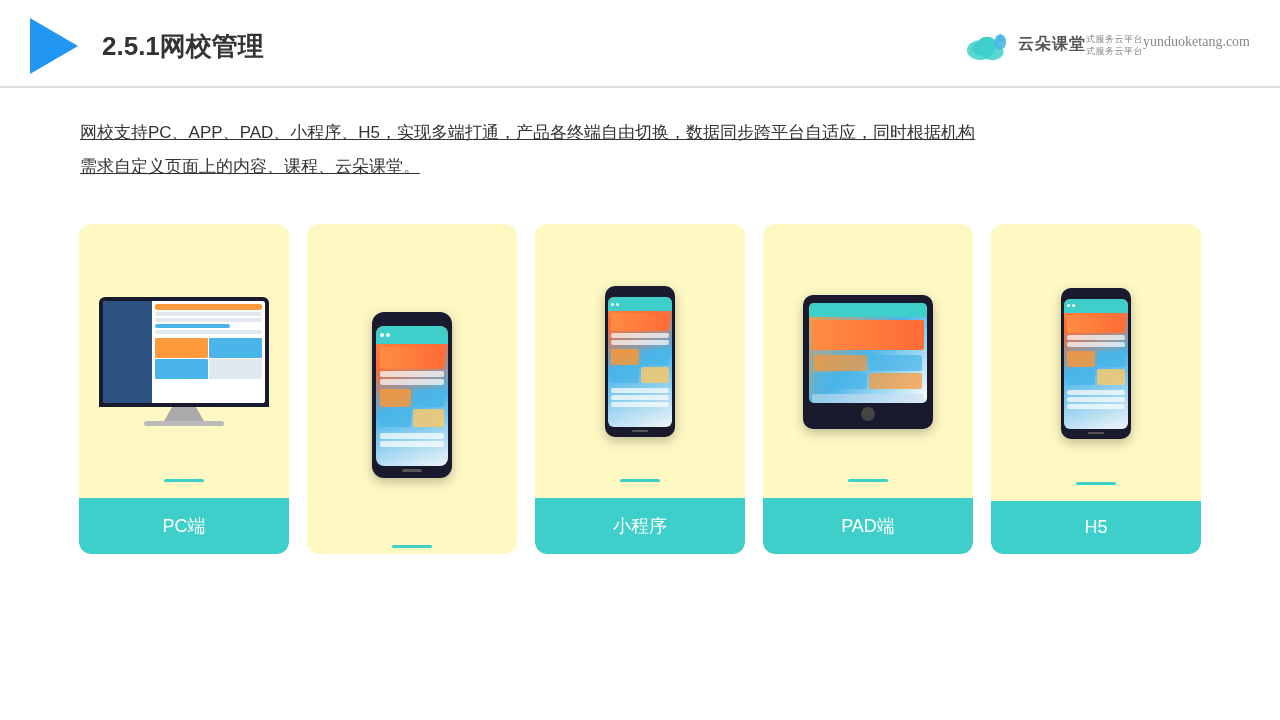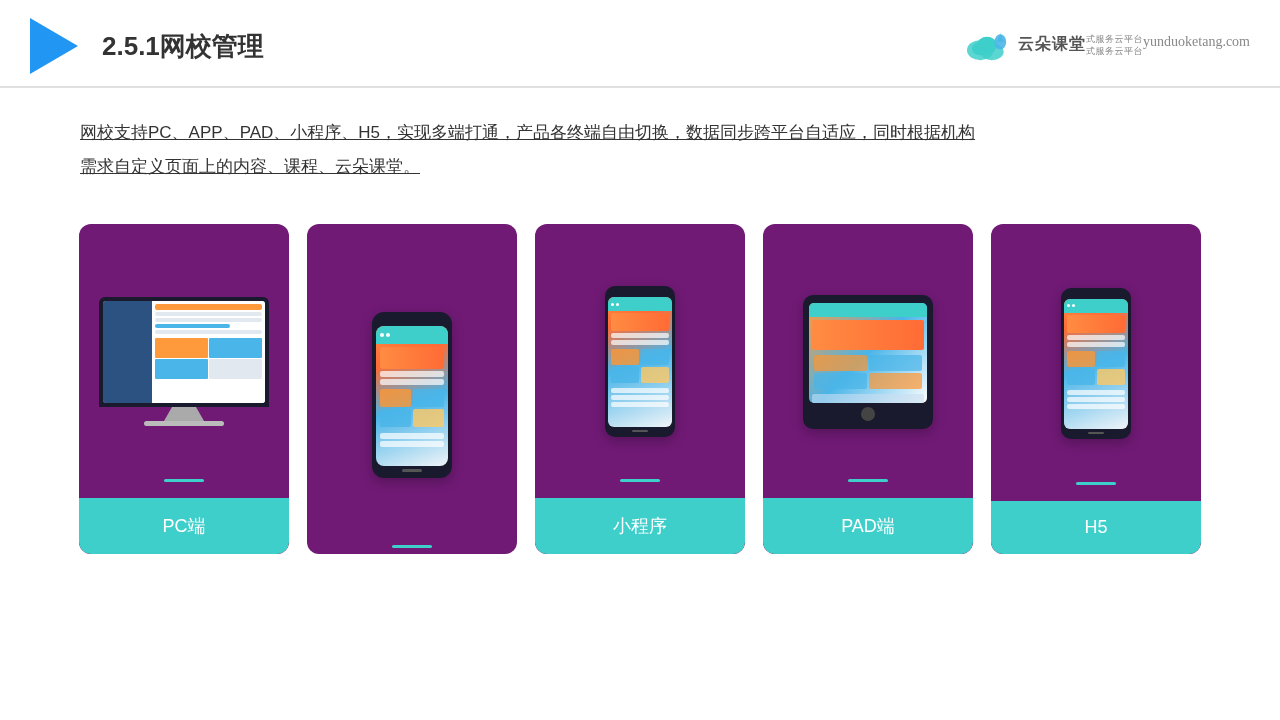--- a/index.html
+++ b/index.html
@@ -86,21 +86,21 @@
     
     .cards-container {
       display: flex;
       gap: 18px;
       padding: 30px 60px 30px 60px;
       justify-content: center;
       align-items: stretch;
     }
 
     .card {
-      background: #701a75;
+      background: #fef9c3;
       border-radius: 12px;
       width: 210px;
       min-height: 330px;
       display: flex;
       flex-direction: column;
       align-items: center;
       padding-top: 20px;
       padding-bottom: 0;
       overflow: hidden;
       position: relative;

